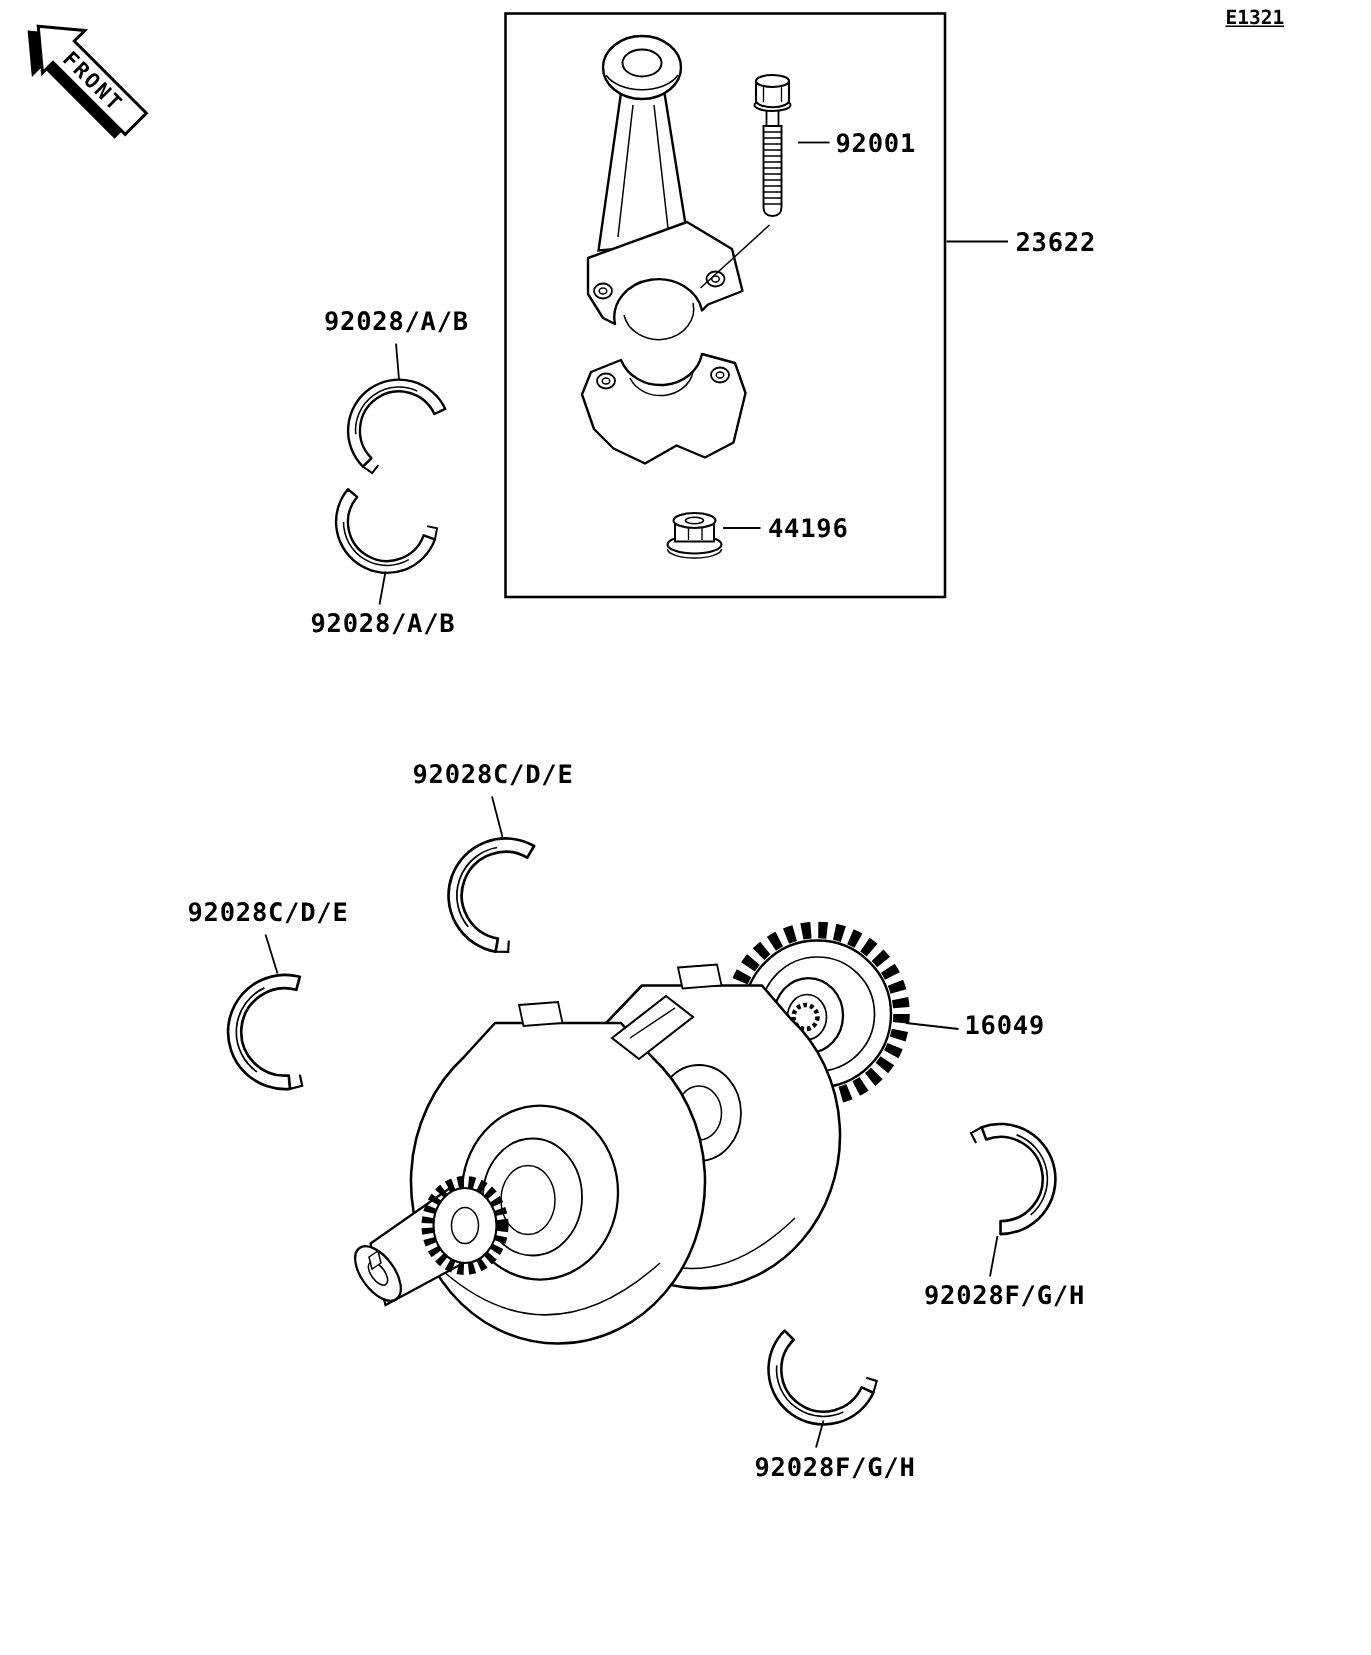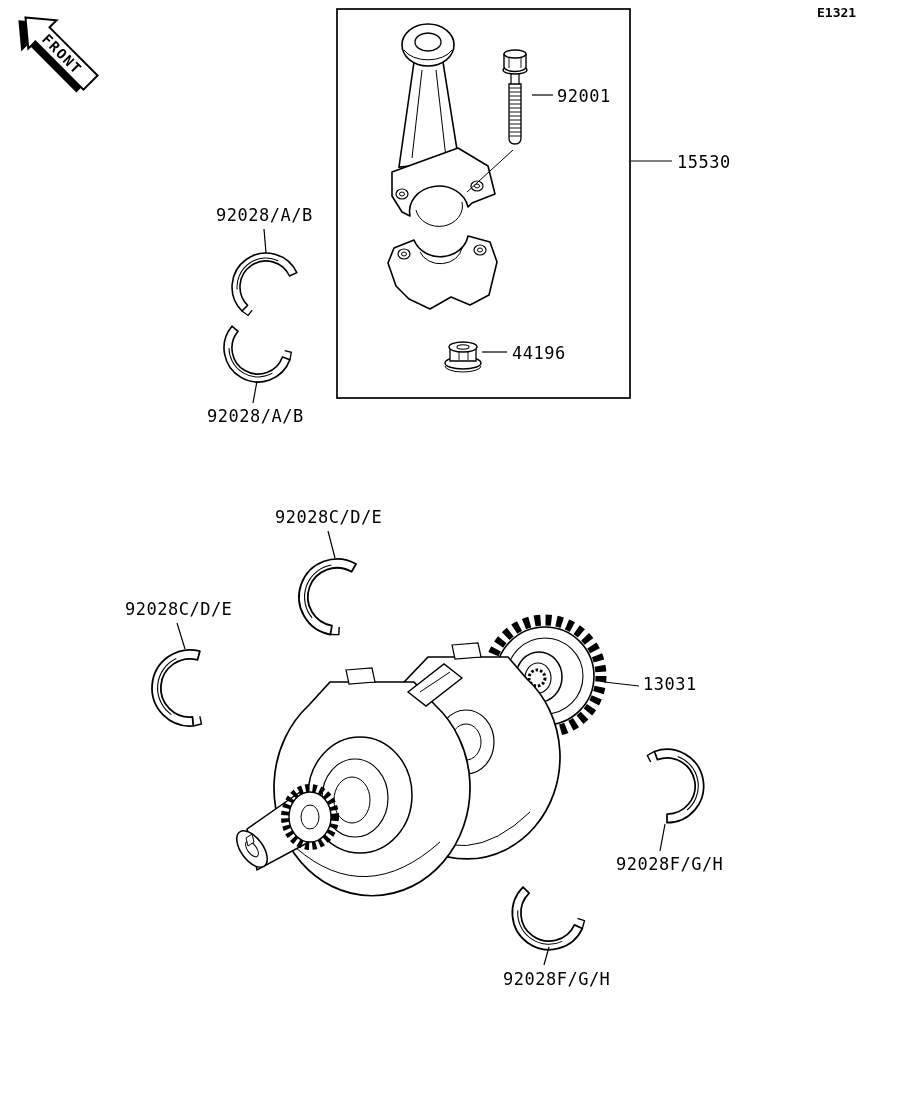--- a/index.html
+++ b/index.html
@@ -3,21 +3,21 @@
 <meta charset="utf-8">
 <style>
   html,body{margin:0;padding:0;background:#ffffff;}
   .canvas{
     position:relative;width:914px;height:1103px;background:#ffffff;
     font-family:"DejaVu Sans Mono","Liberation Mono",monospace;
     overflow:hidden;color:#000;
   }
   svg.art{position:absolute;left:0;top:0;}
   .plabel{
-    position:absolute;font-weight:normal;font-size:17px;line-height:20px;
+    position:absolute;font-weight:bold;font-size:17px;line-height:20px;
     letter-spacing:.5px;white-space:nowrap;color:#000;
   }
   .ecode{
     position:absolute;font-weight:bold;font-size:13px;line-height:15px;color:#000;
   }
 </style>
 </head>
 <body>
 
 <div class="canvas">
@@ -147,35 +147,35 @@
       <line x1="264" y1="229" x2="266" y2="253"></line>
       <line x1="253" y1="403" x2="257" y2="381"></line>
       <line x1="328" y1="531" x2="335" y2="558"></line>
       <line x1="177" y1="623" x2="185" y2="649"></line>
       <line x1="604" y1="682" x2="639" y2="686"></line>
       <line x1="660" y1="851" x2="665" y2="824"></line>
       <line x1="544" y1="965" x2="549" y2="947"></line>
     </g>
   </svg>
 
-  <div class="ecode" style="left:817px;top:5px;">E1321</div>
+  <div class="ecode" style="left:817px;top:5px;text-decoration:underline;">E1321</div>
 
   <div class="plabel" style="left:216px;top:205px;">92028/A/B</div>
 
   <div class="plabel" style="left:557px;top:86px;">92001</div>
 
-  <div class="plabel" style="left:677px;top:152px;">15530</div>
+  <div class="plabel" style="left:677px;top:152px;">23622</div>
 
   <div class="plabel" style="left:512px;top:343px;">44196</div>
 
   <div class="plabel" style="left:207px;top:406px;">92028/A/B</div>
 
   <div class="plabel" style="left:275px;top:507px;">92028C/D/E</div>
 
   <div class="plabel" style="left:125px;top:599px;">92028C/D/E</div>
 
-  <div class="plabel" style="left:643px;top:674px;">13031</div>
+  <div class="plabel" style="left:643px;top:674px;">16049</div>
 
   <div class="plabel" style="left:616px;top:854px;">92028F/G/H</div>
 
   <div class="plabel" style="left:503px;top:969px;">92028F/G/H</div>
 
 </div>
 
 </body></html>

